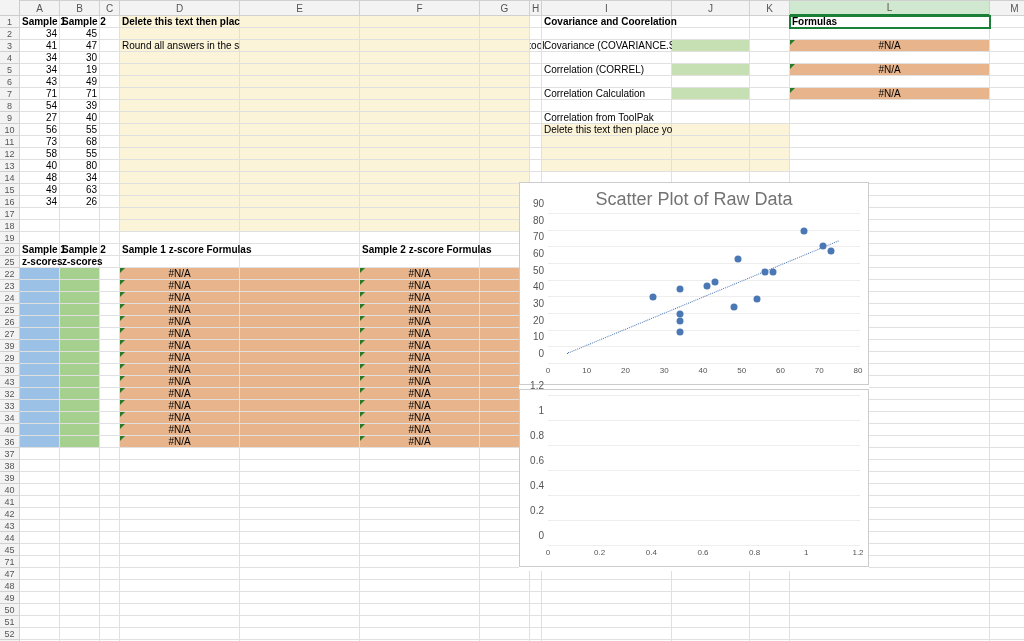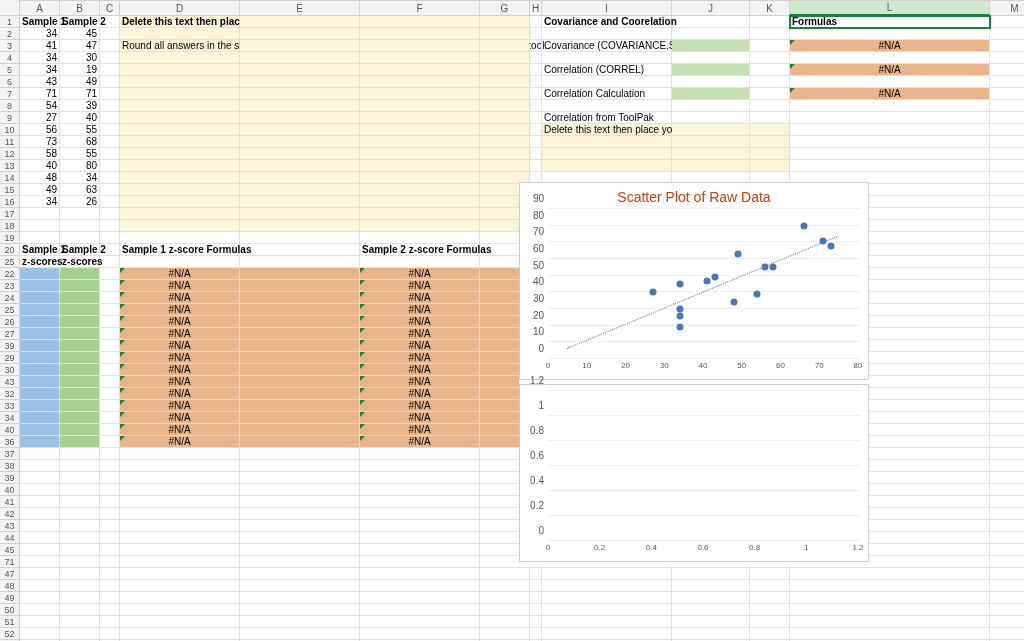--- a/index.html
+++ b/index.html
@@ -79,21 +79,21 @@
     left: 519px; top: 182px;
     width: 350px;
     background:#fff;
   }
   .chart {
     border:1px solid #ccc;
     margin-bottom:4px;
     padding:6px 8px 4px 8px;
     background:#fff;
   }
-  .chart-title { text-align:center; font-size:14px; color:#c2410c; margin-bottom:4px;}
+  .chart-title { text-align:center; font-size:18px; color:#737373; margin-bottom:4px;}
   .plot { position:relative; height:150px; margin-left:20px; margin-bottom:16px;}
   .axis-y { position:absolute; left:-20px; top:0; bottom:0; width:18px;}
   .ytick { position:absolute; right:2px; font-size:10px; color:#555; transform:translateY(-50%);}
   .axis-x { position:absolute; left:0; right:0; bottom:-14px; height:12px;}
   .xtick { position:absolute; font-size:8px; color:#555; transform:translateX(-50%);}
   .gridln { position:absolute; left:0; right:0; border-top:1px solid #eee;}
   .pt { position:absolute; width:7px; height:7px; border-radius:50%; background:#4a78b5; transform:translate(-50%,50%);}
   .trend { position:absolute; border-top:1px dotted #4a78b5; transform-origin:left center;}
   .ch-sel { background:#d0e7d0 !important; border-bottom:2px solid #1a7f37;}
   .corner { width:20px; height:16px; background:#f3f3f3; border-right:1px solid #ccc; border-bottom:1px solid #ccc;}

